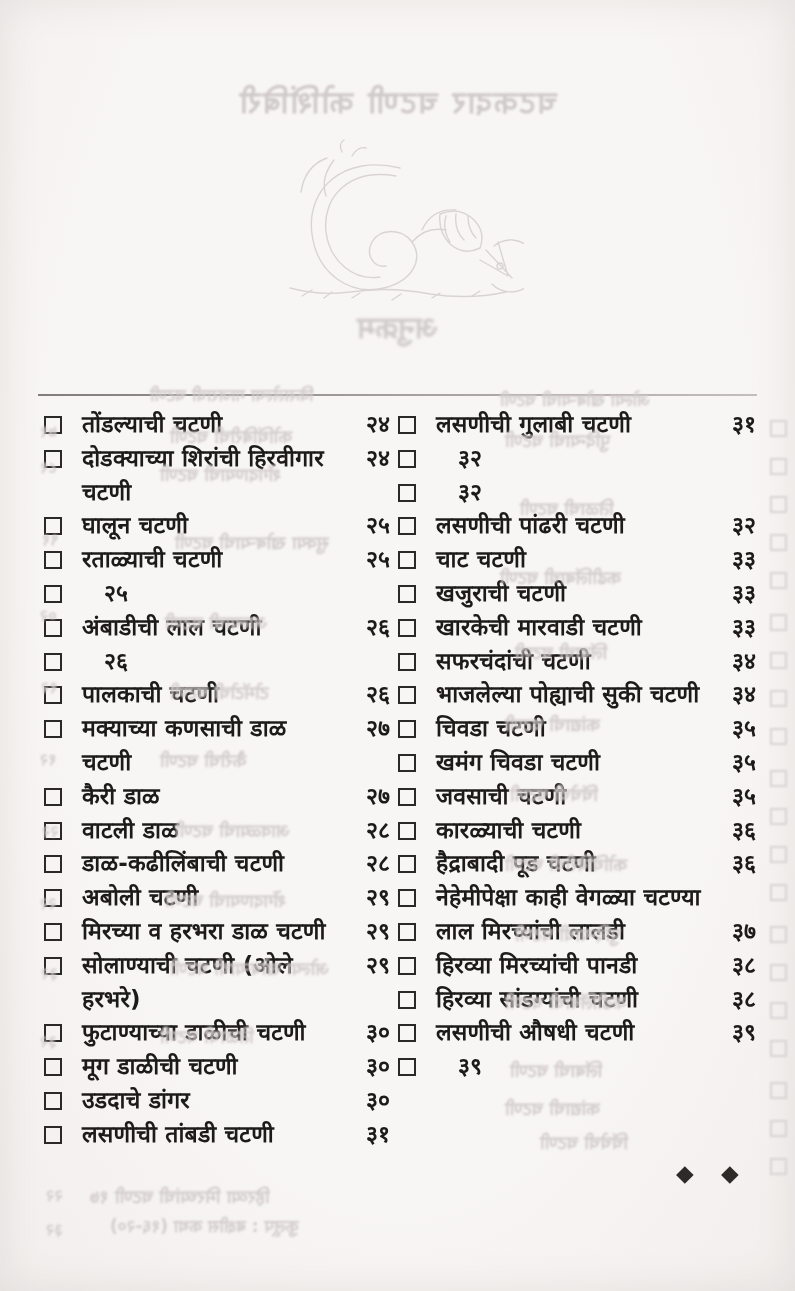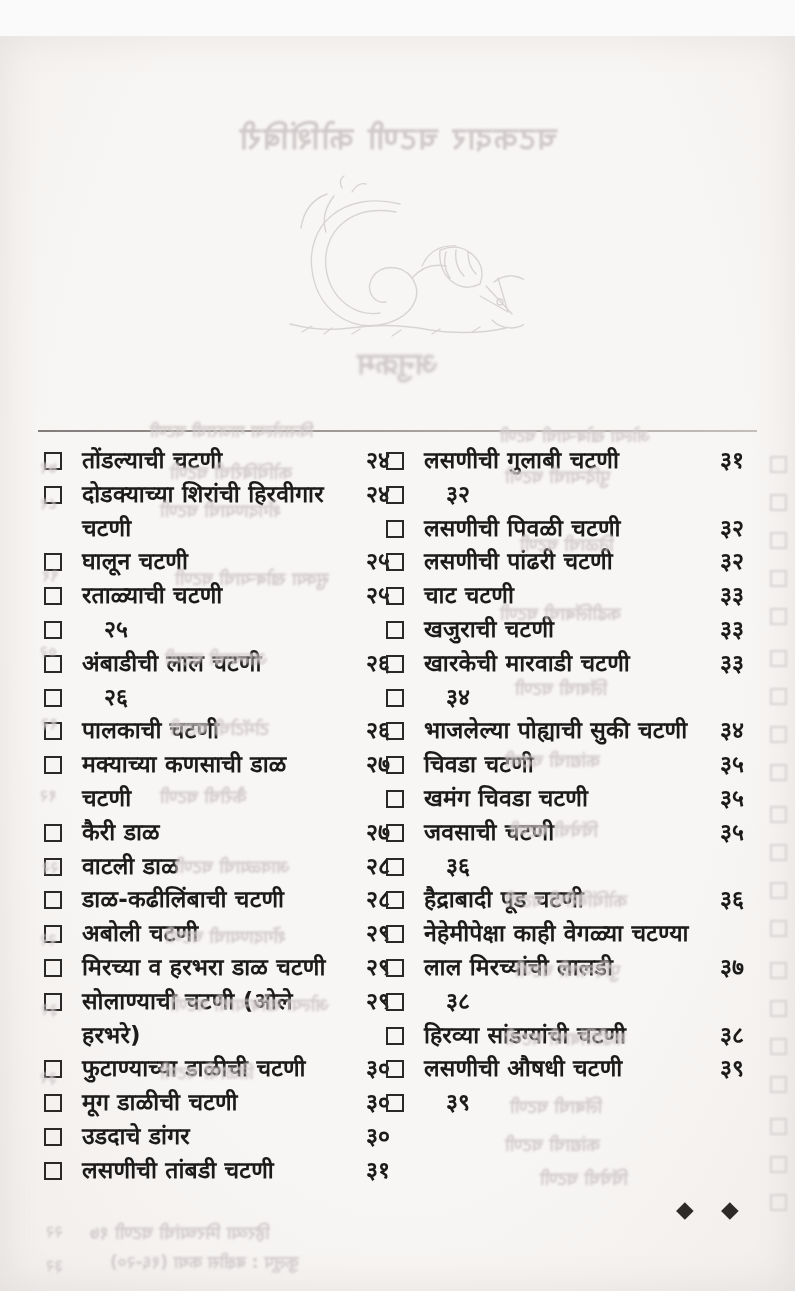--- a/index.html
+++ b/index.html
@@ -6,21 +6,20 @@
   body{
     width:795px;height:1291px;position:relative;overflow:hidden;
     background:#fbfafa;
     font-family:"DejaVu Sans","Liberation Sans",sans-serif;
   }
   .page{
     position:absolute;inset:0;
     background:
       radial-gradient(ellipse at 50% 40%, #f8f6f4 60%, #f1eeec 100%);
     box-shadow:inset 0 0 40px rgba(120,110,105,.12);
-    margin-top:36px;
   }
   
   .ghost{
     position:absolute;color:#d3cccd;white-space:nowrap;
     transform:scaleX(-1);filter:blur(1.3px);
     font-weight:600;pointer-events:none;
   }
   .ghost-box{
     position:absolute;width:13px;height:13px;
     border:2px solid #d9d3d4;filter:blur(1px);
@@ -38,21 +37,21 @@
   
   .illustration{position:absolute;left:272px;top:138px;}
   
   .rule{
     position:absolute;left:38px;top:394px;width:719px;height:2px;
     background:linear-gradient(to right,#827d7a,#a9a3a0 55%,#c4bebb);
   }
   
   .col{position:absolute;top:408px;}
   #col-left{left:44px;width:346px;}
-  #col-right{left:386px;width:358px;}
+  #col-right{left:398px;width:358px;}
   .row{display:flex;align-items:flex-start;min-height:33.8px;}
   .box{
     flex:0 0 14px;height:14px;margin:8px 20px 0 0;
     border:2.2px solid #2b2927;background:transparent;
   }
   .text-wrap{flex:1 1 auto;min-width:0;}
   .t1,.t2{
     font-size:23px;line-height:33.8px;font-weight:600;color:#1d1b1a;
     letter-spacing:.2px;
   }
@@ -246,23 +245,20 @@
     <span class="num">३१</span>
   </div>
 
   <div class="row">
     <span class="box"></span>
     <span class="num">३२</span>
   </div>
 
   <div class="row">
     <span class="box"></span>
-    <span class="text-wrap">
-      <div class="t1">लसणीची पिवळी चटणी</div>
-    </span>
     <span class="num">३२</span>
   </div>
 
   <div class="row">
     <span class="box"></span>
     <span class="text-wrap">
       <div class="t1">लसणीची पांढरी चटणी</div>
     </span>
     <span class="num">३२</span>
   </div>
@@ -286,20 +282,23 @@
   <div class="row">
     <span class="box"></span>
     <span class="text-wrap">
       <div class="t1">खारकेची मारवाडी चटणी</div>
     </span>
     <span class="num">३३</span>
   </div>
 
   <div class="row">
     <span class="box"></span>
+    <span class="text-wrap">
+      <div class="t1">सफरचंदांची चटणी</div>
+    </span>
     <span class="num">३४</span>
   </div>
 
   <div class="row">
     <span class="box"></span>
     <span class="text-wrap">
       <div class="t1">भाजलेल्या पोह्याची सुकी चटणी</div>
     </span>
     <span class="num">३४</span>
   </div>
@@ -323,20 +322,23 @@
   <div class="row">
     <span class="box"></span>
     <span class="text-wrap">
       <div class="t1">जवसाची चटणी</div>
     </span>
     <span class="num">३५</span>
   </div>
 
   <div class="row">
     <span class="box"></span>
+    <span class="text-wrap">
+      <div class="t1">कारळ्याची चटणी</div>
+    </span>
     <span class="num">३६</span>
   </div>
 
   <div class="row">
     <span class="box"></span>
     <span class="text-wrap">
       <div class="t1">हैद्राबादी पूड चटणी</div>
     </span>
     <span class="num">३६</span>
   </div>
@@ -352,20 +354,23 @@
   <div class="row">
     <span class="box"></span>
     <span class="text-wrap">
       <div class="t1">लाल मिरच्यांची लालडी</div>
     </span>
     <span class="num">३७</span>
   </div>
 
   <div class="row">
     <span class="box"></span>
+    <span class="text-wrap">
+      <div class="t1">हिरव्या मिरच्यांची पानडी</div>
+    </span>
     <span class="num">३८</span>
   </div>
 
   <div class="row">
     <span class="box"></span>
     <span class="text-wrap">
       <div class="t1">हिरव्या सांडग्यांची चटणी</div>
     </span>
     <span class="num">३८</span>
   </div>

